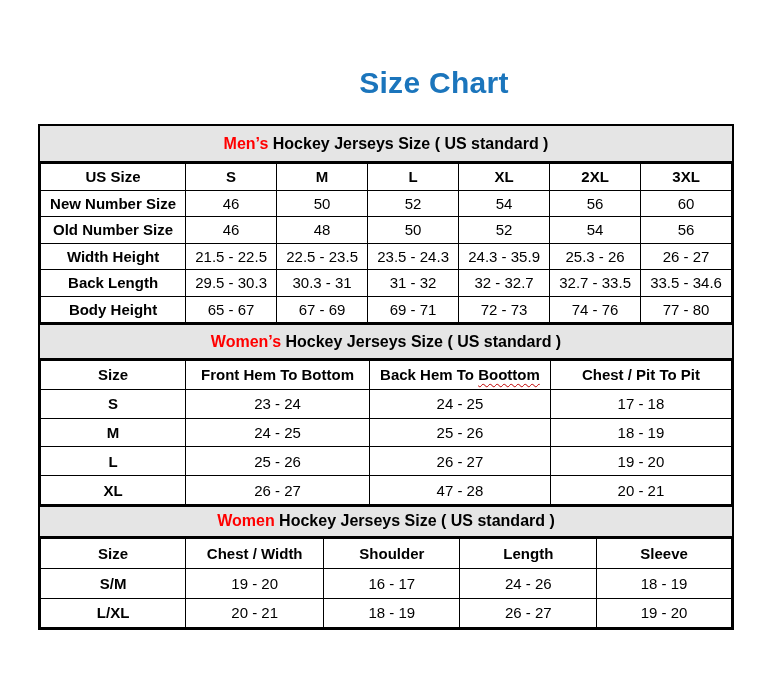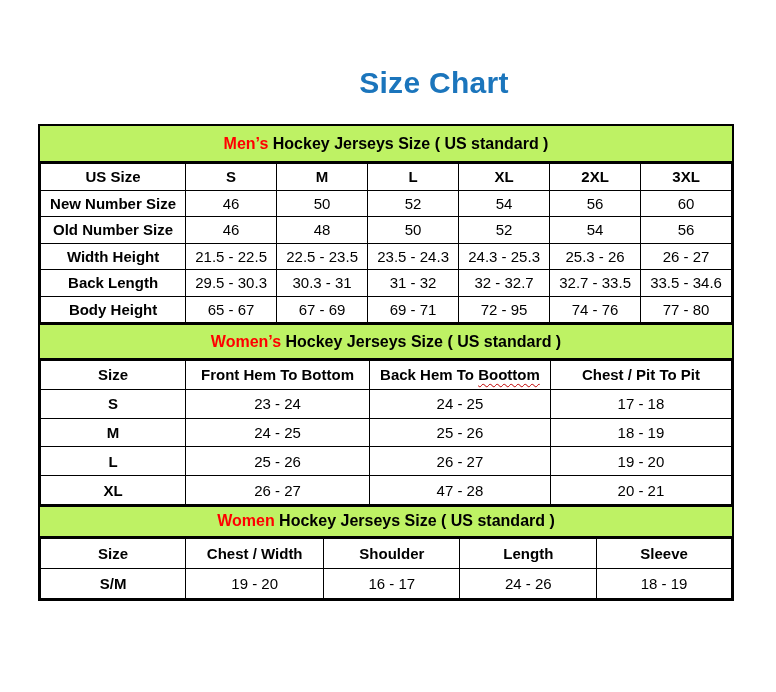--- a/index.html
+++ b/index.html
@@ -23,21 +23,21 @@
   }
   .chart{
     position:absolute;
     left:38px;top:124px;
     width:696px;
     border:2.5px solid #000;
     box-sizing:border-box;
     background:#fff;
   }
   .banner{
-    background:#bef264;
+    background:#e5e5e5;
     display:flex;align-items:center;justify-content:center;
     font-weight:bold;
     font-size:16px;
     height:35px;
     border-bottom:2px solid #000;
     white-space:pre;
   }
   .banner.mid{border-top:2px solid #000;}
   .banner .hl{color:#FF0000;}
   .banner.youth-b{height:29px;}
@@ -117,39 +117,39 @@
           <td>50</td>
           <td>52</td>
           <td>54</td>
           <td>56</td>
         </tr>
         <tr>
           <td class="mlabel">Width Height</td>
           <td>21.5 - 22.5</td>
           <td>22.5 - 23.5</td>
           <td>23.5 - 24.3</td>
-          <td>24.3 - 25.3</td>
+          <td>24.3 - 35.9</td>
           <td>25.3 - 26</td>
           <td>26 - 27</td>
         </tr>
         <tr>
           <td class="mlabel">Back Length</td>
           <td>29.5 - 30.3</td>
           <td>30.3 - 31</td>
           <td>31 - 32</td>
           <td>32 - 32.7</td>
           <td>32.7 - 33.5</td>
           <td>33.5 - 34.6</td>
         </tr>
         <tr>
           <td class="mlabel">Body Height</td>
           <td>65 - 67</td>
           <td>67 - 69</td>
           <td>69 - 71</td>
-          <td>72 - 95</td>
+          <td>72 - 73</td>
           <td>74 - 76</td>
           <td>77 - 80</td>
         </tr>
       </tbody>
     </table>
 
     <div class="banner mid women-b"><span class="hl">Women’s</span><span> Hockey Jerseys Size ( US standard )</span></div>
 
     <table class="women">
       <colgroup>
@@ -210,17 +210,24 @@
           <th>Length</th>
           <th>Sleeve</th>
         </tr>
         <tr>
           <td class="szlabel">S/M</td>
           <td>19 - 20</td>
           <td>16 - 17</td>
           <td>24 - 26</td>
           <td>18 - 19</td>
         </tr>
+        <tr>
+          <td class="szlabel">L/XL</td>
+          <td>20 - 21</td>
+          <td>18 - 19</td>
+          <td>26 - 27</td>
+          <td>19 - 20</td>
+        </tr>
       </tbody>
     </table>
 
   </div>
 </div>
 
 </body></html>

